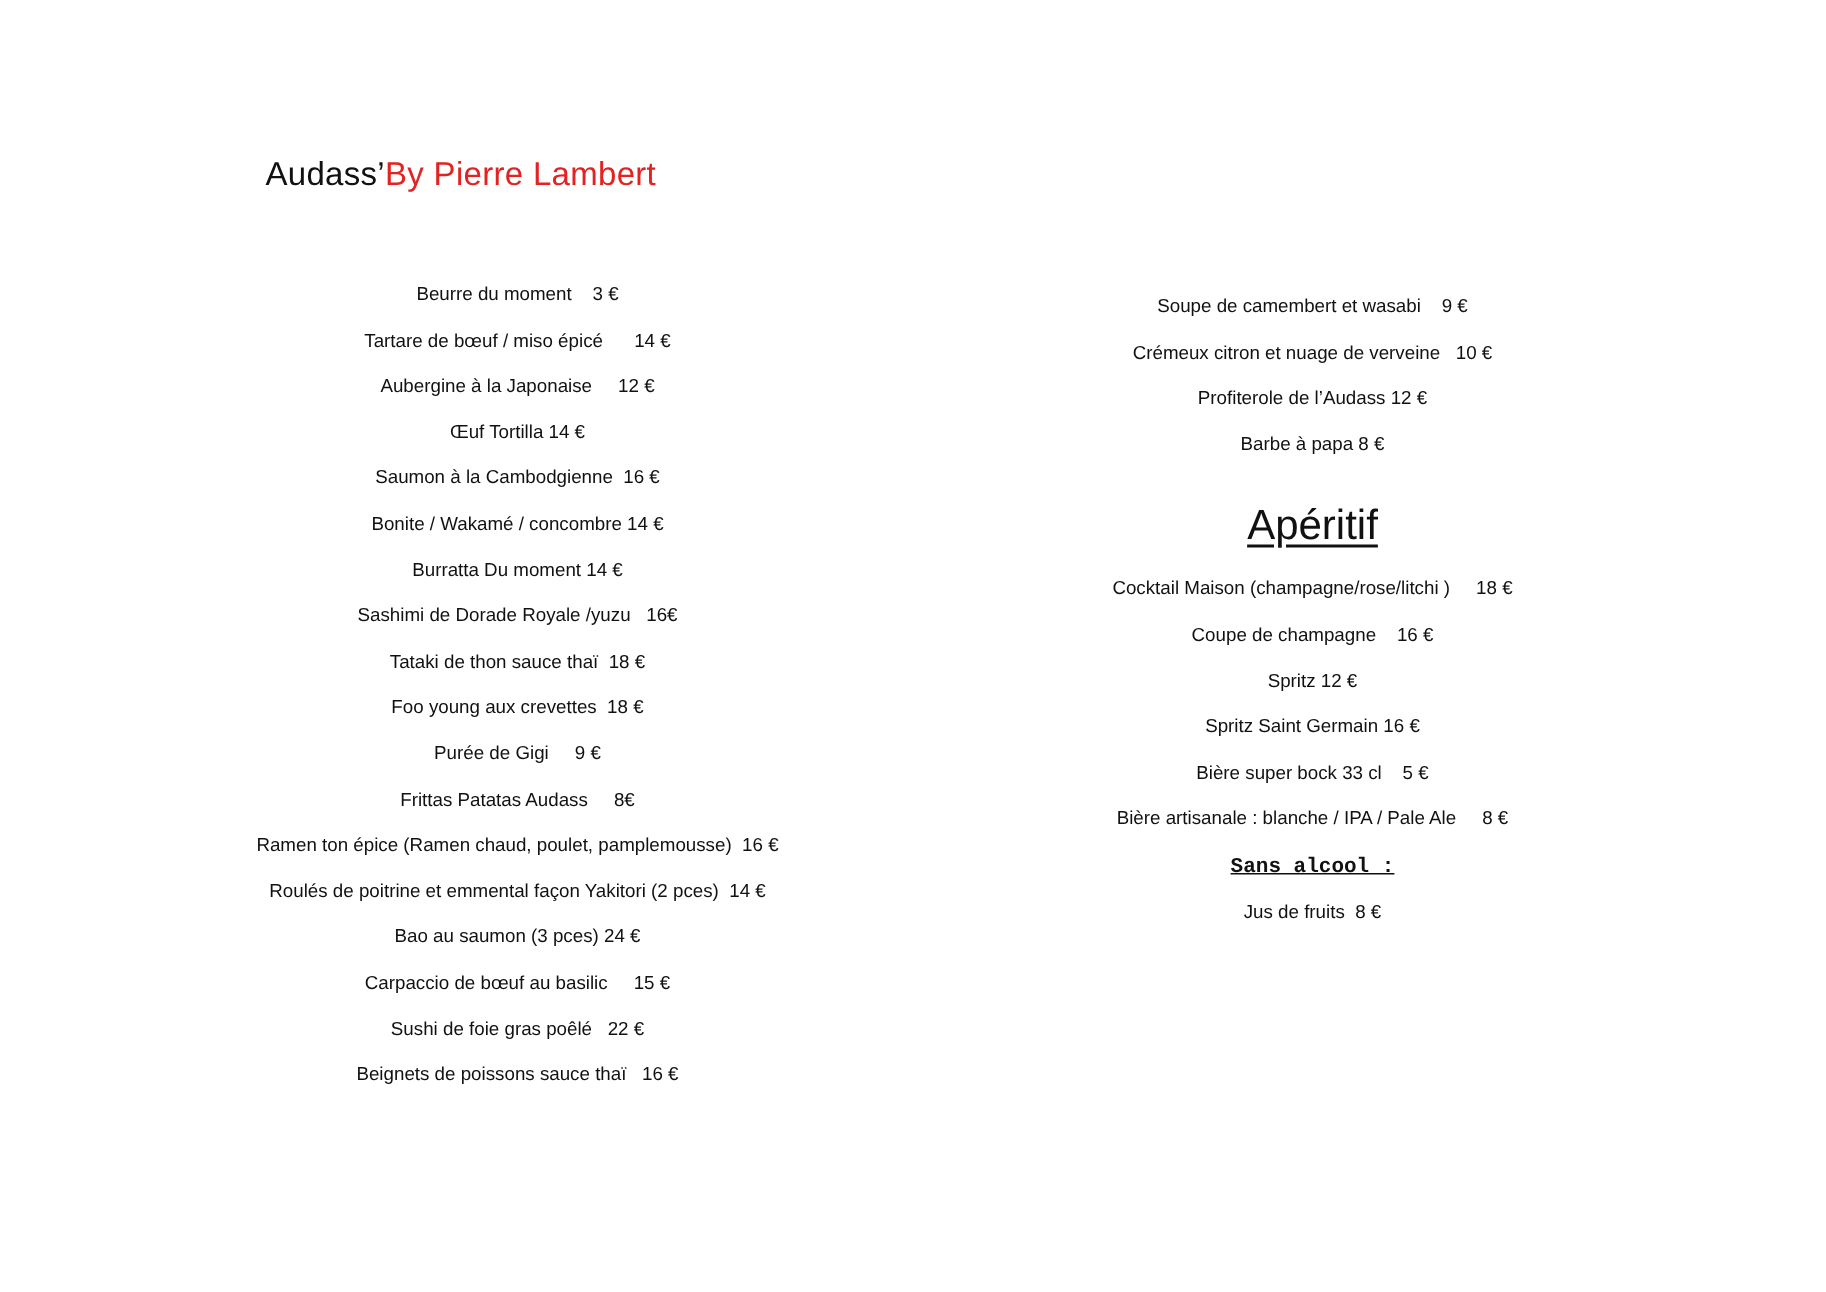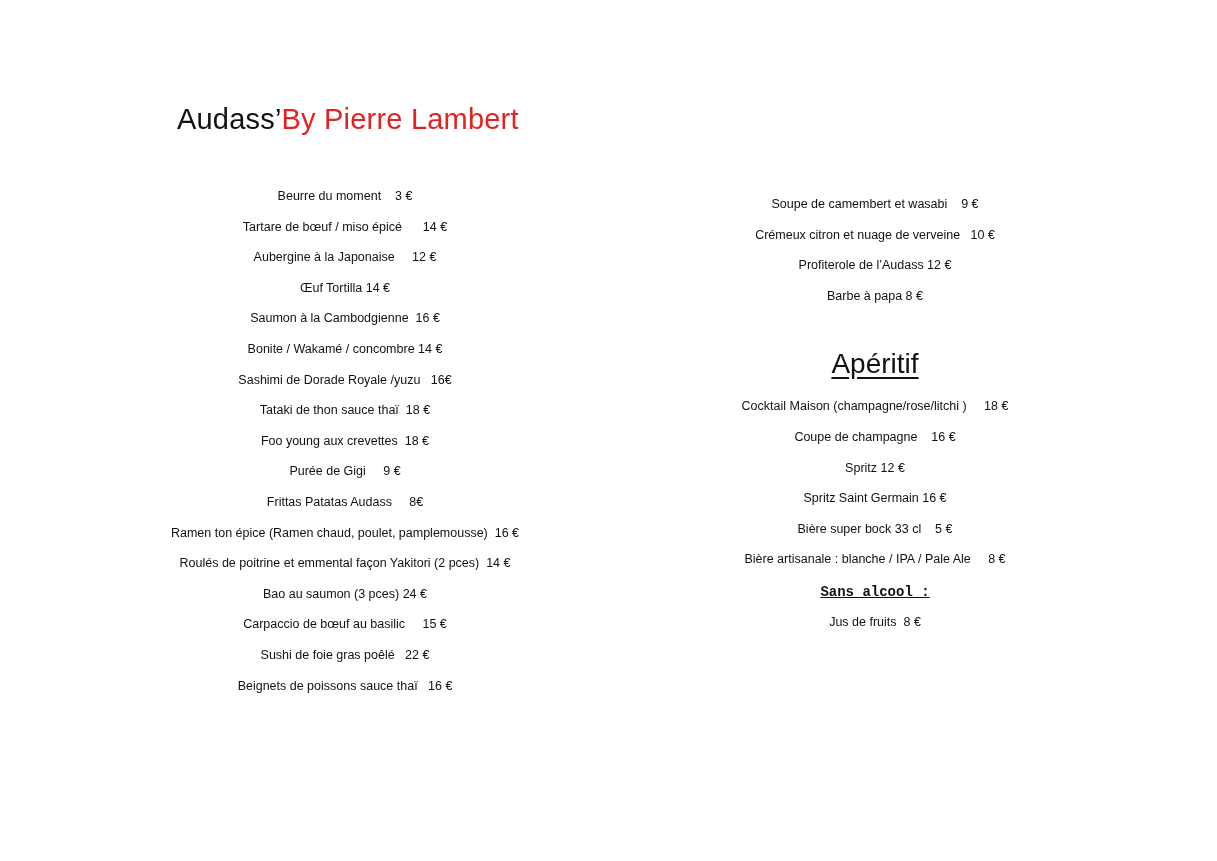--- a/index.html
+++ b/index.html
@@ -1,44 +1,45 @@
 <!DOCTYPE html>
 <html><head>
   <meta charset="utf-8">
   <style>
     html, body { margin: 0; padding: 0; background: #ffffff; }
     body { width: 1217px; height: 861px; position: relative; overflow: hidden;
            font-family: "Liberation Sans", sans-serif; color: #111; }
-    .title { position: absolute; left: 177px; top: 103px; font-size: 29px; white-space: nowrap;
+    .title { position: absolute; left: 177px; top: 103px; font-size: 22px; white-space: nowrap;
              letter-spacing: 0.2px; }
     .title .black { color: #111; }
     .title .red { color: #e32222; }
     .col { position: absolute; text-align: center; }
     .col-left { left: 140px; width: 410px; top: 186px; }
     .col-right { left: 720px; width: 310px; top: 194px; }
     .item { font-size: 12.5px; height: 30.6px; line-height: 20px; white-space: pre; }
     .section-title { font-size: 28px; text-decoration: underline; text-underline-offset: 4px;
-                     height: 54px; line-height: 44px; margin-top: 26px; }
+                     height: 54px; line-height: 44px; margin-top: 12px; }
     .subsection-title { font-size: 14px; font-weight: bold; text-decoration: underline;
                         height: 32px; line-height: 24px; font-family: Liberation Mono, monospace; }
   </style>
 </head>
 <body>
 
 <div class="title">
   <span class="black">Audass’</span><span class="red">By Pierre Lambert</span>
 </div>
 
 <div class="col col-left">
   <div class="item">Beurre du moment    3 €</div>
   <div class="item">Tartare de bœuf / miso épicé      14 €</div>
   <div class="item">Aubergine à la Japonaise     12 €</div>
   <div class="item">Œuf Tortilla 14 €</div>
   <div class="item">Saumon à la Cambodgienne  16 €</div>
   <div class="item">Bonite / Wakamé / concombre 14 €</div>
+  <div class="item">Burratta Du moment 14 €</div>
   <div class="item">Sashimi de Dorade Royale /yuzu   16€</div>
   <div class="item">Tataki de thon sauce thaï  18 €</div>
   <div class="item">Foo young aux crevettes  18 €</div>
   <div class="item">Purée de Gigi     9 €</div>
   <div class="item">Frittas Patatas Audass     8€</div>
   <div class="item">Ramen ton épice (Ramen chaud, poulet, pamplemousse)  16 €</div>
   <div class="item">Roulés de poitrine et emmental façon Yakitori (2 pces)  14 €</div>
   <div class="item">Bao au saumon (3 pces) 24 €</div>
   <div class="item">Carpaccio de bœuf au basilic     15 €</div>
   <div class="item">Sushi de foie gras poêlé   22 €</div>

